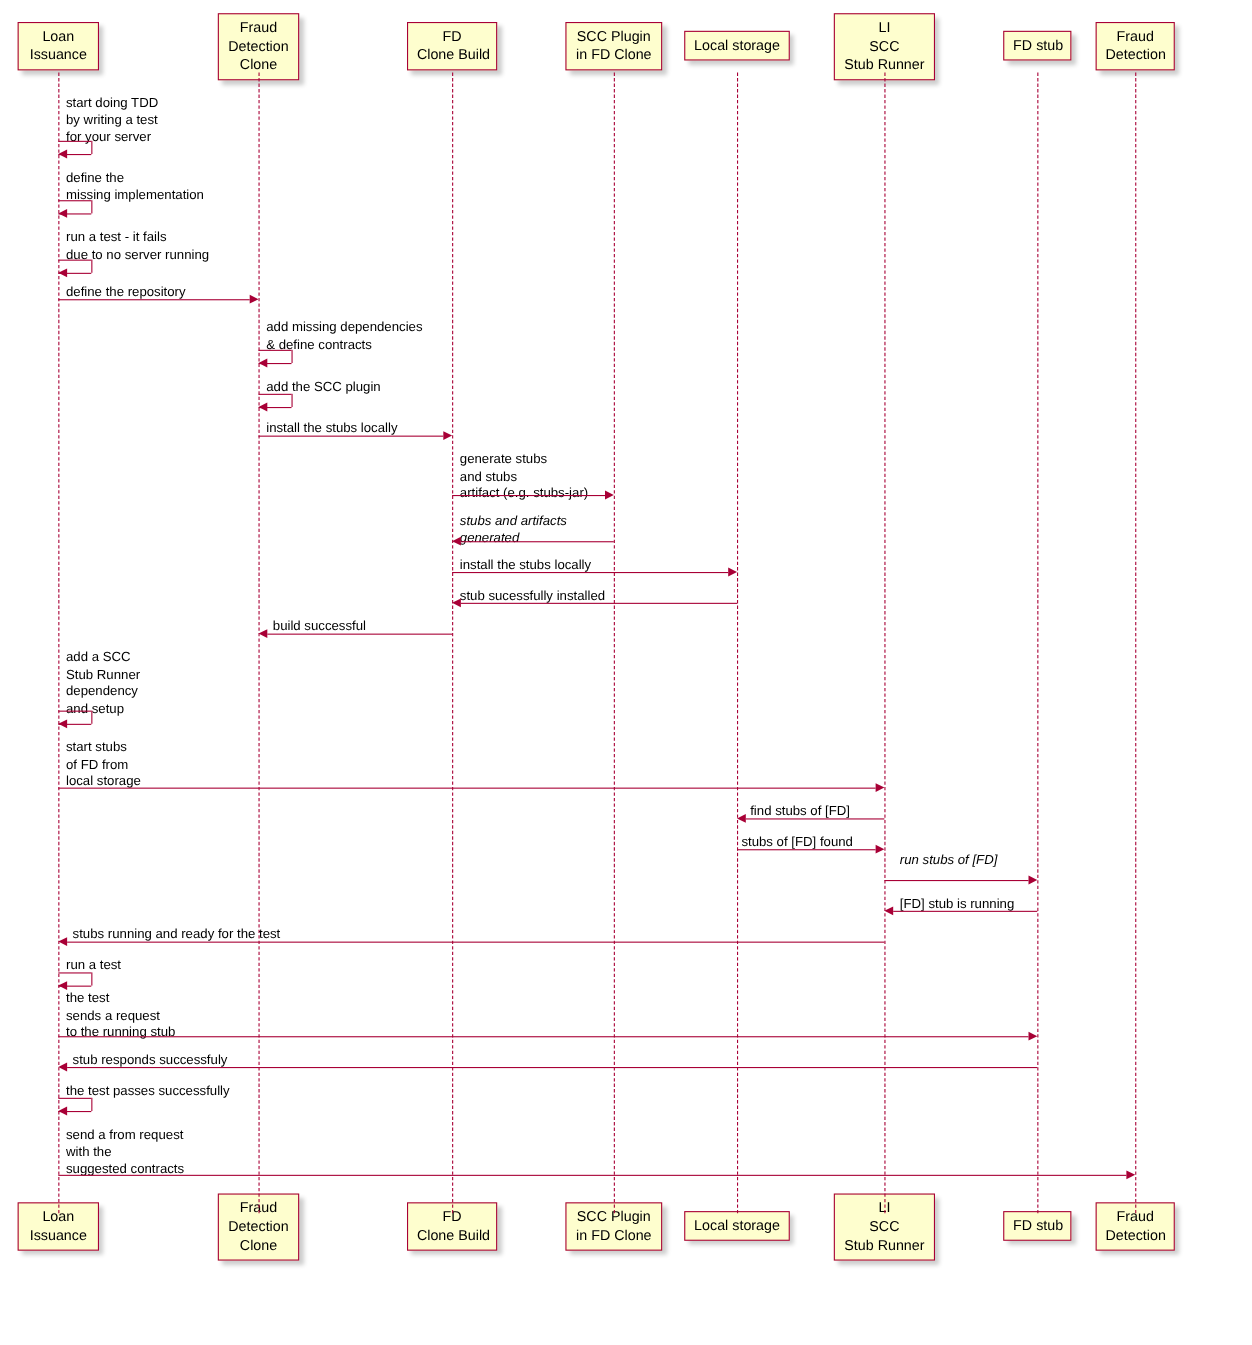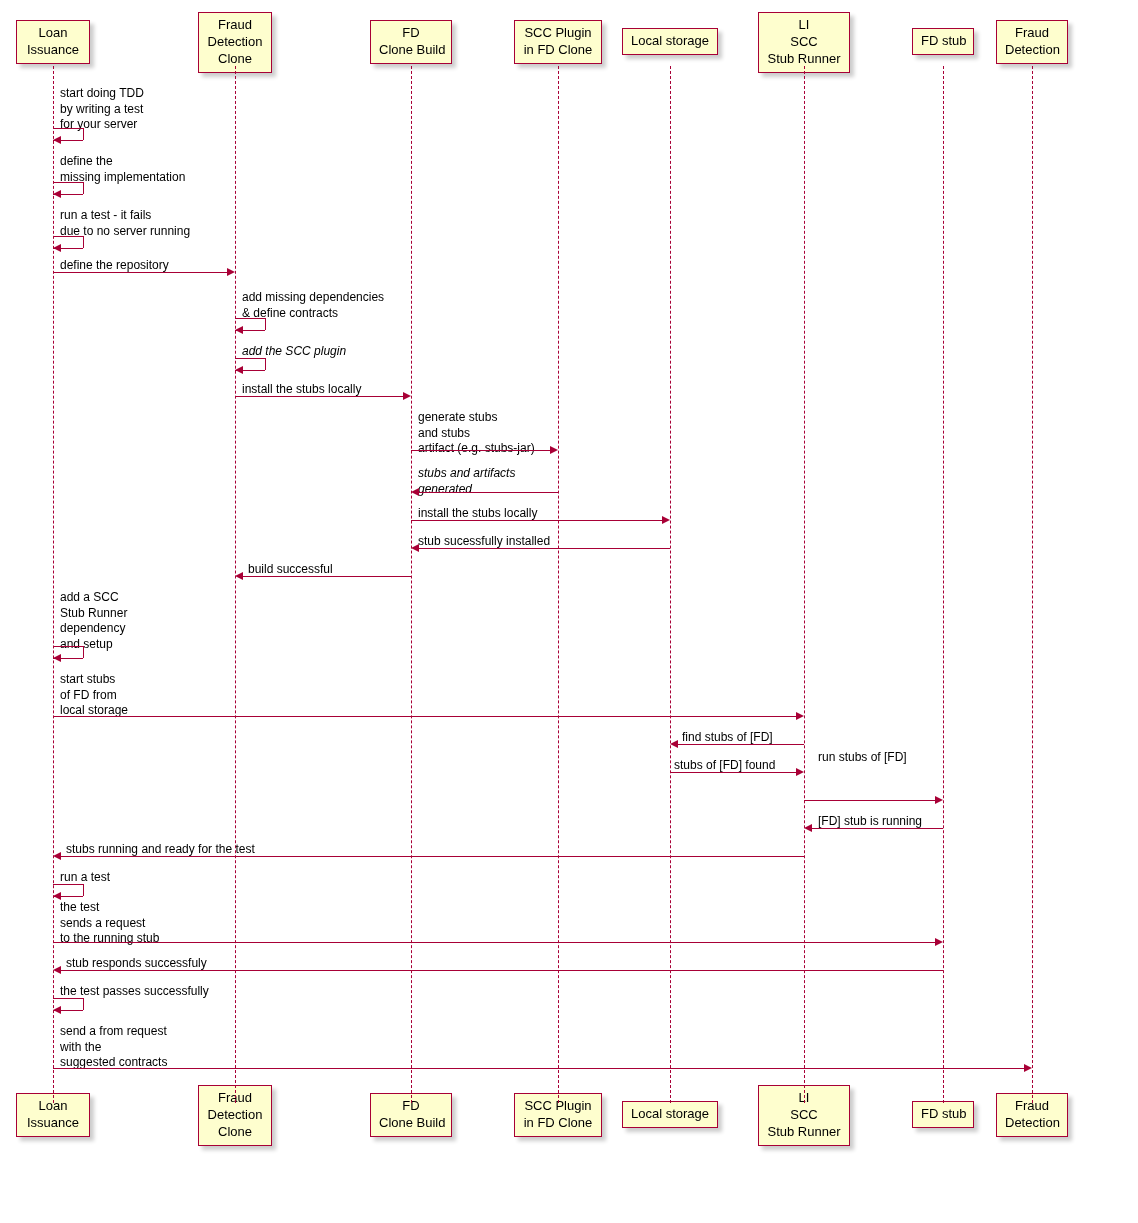--- a/index.html
+++ b/index.html
@@ -148,21 +148,21 @@
       <div class="arrow-line" style="left: 43px; top: 262px; width: 174px;"></div>
       <div class="arrow-head-right" style="left: 217px; top: 258px;"></div>
       <div class="msg-label" style="left: 232px; top: 280px;">add missing dependencies
 &amp; define contracts</div>
       <div class="self-arrow" style="left: 225px; top: 308px;">
         <div class="line1"></div>
         <div class="line2"></div>
         <div class="line3"></div>
         <div class="arrow-head-left"></div>
       </div>
-      <div class="msg-label" style="left: 232px; top: 334px; font-style: italic;">add the SCC plugin</div>
+      <div class="msg-label" style="left: 232px; top: 334px;">add the SCC plugin</div>
       <div class="self-arrow" style="left: 225px; top: 348px;">
         <div class="line1"></div>
         <div class="line2"></div>
         <div class="line3"></div>
         <div class="arrow-head-left"></div>
       </div>
       <div class="msg-label" style="left: 232px; top: 372px;">install the stubs locally</div>
       <div class="arrow-line" style="left: 225px; top: 386px; width: 168px;"></div>
       <div class="arrow-head-right" style="left: 393px; top: 382px;"></div>
       <div class="msg-label" style="left: 408px; top: 400px;">generate stubs
@@ -197,21 +197,21 @@
 of FD from
 local storage</div>
       <div class="arrow-line" style="left: 43px; top: 706px; width: 743px;"></div>
       <div class="arrow-head-right" style="left: 786px; top: 702px;"></div>
       <div class="msg-label" style="left: 672px; top: 720px;">find stubs of [FD]</div>
       <div class="arrow-line" style="left: 668px; top: 734px; width: 126px;"></div>
       <div class="arrow-head-left" style="left: 660px; top: 730px;"></div>
       <div class="msg-label" style="left: 664px; top: 748px;">stubs of [FD] found</div>
       <div class="arrow-line" style="left: 660px; top: 762px; width: 126px;"></div>
       <div class="arrow-head-right" style="left: 786px; top: 758px;"></div>
-      <div class="msg-label" style="left: 808px; top: 740px;">run stubs of [FD]</div>
+      <div class="msg-label" style="left: 808px; top: 764px; font-style: italic;">run stubs of [FD]</div>
       <div class="arrow-line" style="left: 794px; top: 790px; width: 131px;"></div>
       <div class="arrow-head-right" style="left: 925px; top: 786px;"></div>
       <div class="msg-label" style="left: 808px; top: 804px;">[FD] stub is running</div>
       <div class="arrow-line" style="left: 802px; top: 818px; width: 131px;"></div>
       <div class="arrow-head-left" style="left: 794px; top: 814px;"></div>
       <div class="msg-label" style="left: 56px; top: 832px;">stubs running and ready for the test</div>
       <div class="arrow-line" style="left: 51px; top: 846px; width: 743px;"></div>
       <div class="arrow-head-left" style="left: 43px; top: 842px;"></div>
       <div class="msg-label" style="left: 50px; top: 860px;">run a test</div>
       <div class="self-arrow" style="left: 43px; top: 874px;">

